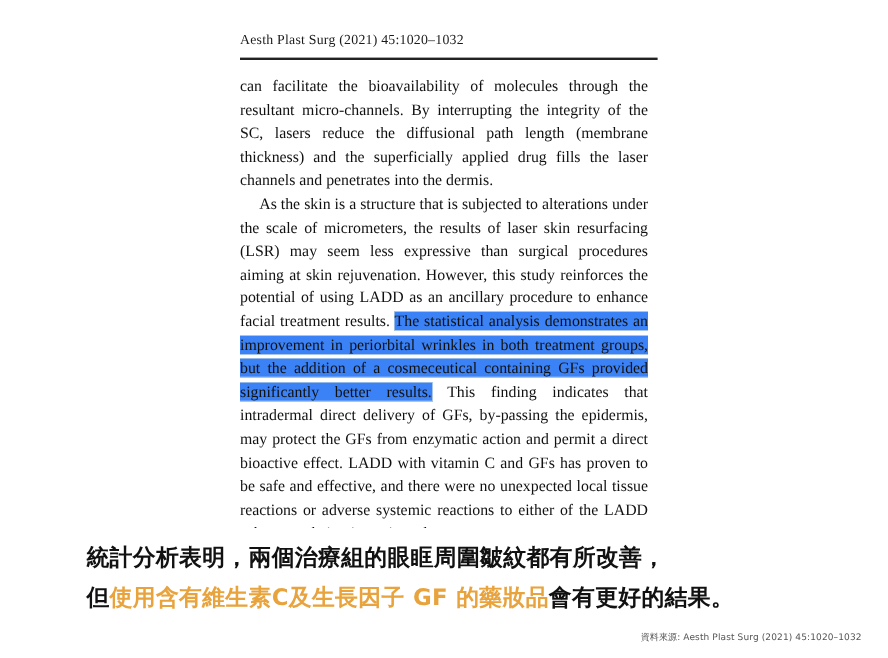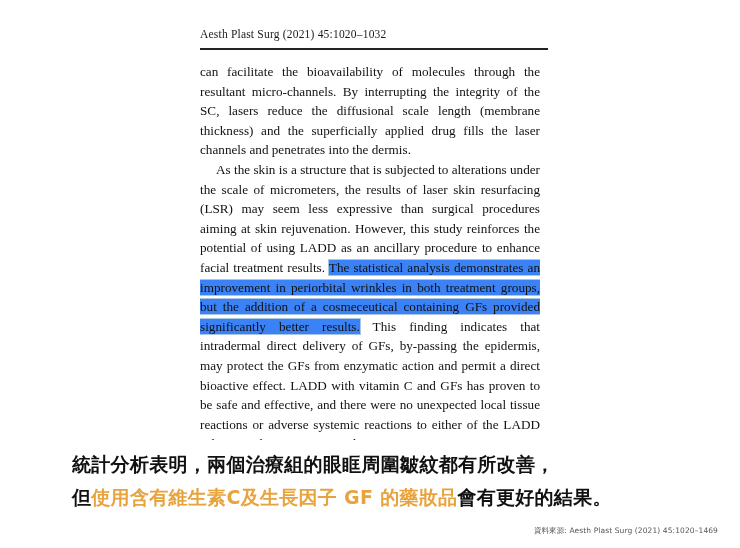--- a/index.html
+++ b/index.html
@@ -110,25 +110,25 @@
 </head>
 <body>
 
 <div class="paper">
 
   <div class="running-head">Aesth Plast Surg (2021) 45:1020–1032</div>
 
   <div class="head-rule"></div>
 
   <div class="column">
-    <p id="para-1"><span>can facilitate the bioavailability of molecules through the resultant micro-channels. By interrupting the integrity of the SC, lasers reduce the diffusional scale length (membrane thickness) and the superficially applied drug fills the laser channels and penetrates into the dermis.</span></p>
+    <p id="para-1"><span>can facilitate the bioavailability of molecules through the resultant micro-channels. By interrupting the integrity of the SC, lasers reduce the diffusional path length (membrane thickness) and the superficially applied drug fills the laser channels and penetrates into the dermis.</span></p>
     <p id="para-2" class="indent"><span>As the skin is a structure that is subjected to alterations under the scale of micrometers, the results of laser skin resurfacing (LSR) may seem less expressive than surgical procedures aiming at skin rejuvenation. However, this study reinforces the potential of using LADD as an ancillary procedure to enhance facial treatment results. </span><span class="hl">The statistical analysis demonstrates an improvement in periorbital wrinkles in both treatment groups, but the addition of a cosmeceutical containing GFs provided significantly better results.</span><span> This finding indicates that intradermal direct delivery of GFs, by-passing the epidermis, may protect the GFs from enzymatic action and permit a direct bioactive effect. LADD with vitamin C and GFs has proven to be safe and effective, and there were no unexpected local tissue reactions or adverse systemic reactions to either of the LADD substances being investigated.</span></p>
   </div>
 
 </div>
 
 <div class="caption">
   <div class="caption-line l1">統計分析表明，兩個治療組的眼眶周圍皺紋都有所改善，</div>
   <div class="caption-line l2">
     <span>但</span><span class="accent">使用含有維生素C及生長因子 GF 的藥妝品</span><span>會有更好的結果。</span>
   </div>
-  <div class="source">資料來源: Aesth Plast Surg (2021) 45:1020–1469</div>
+  <div class="source">資料來源: Aesth Plast Surg (2021) 45:1020–1032</div>
 </div>
 
 </body></html>

